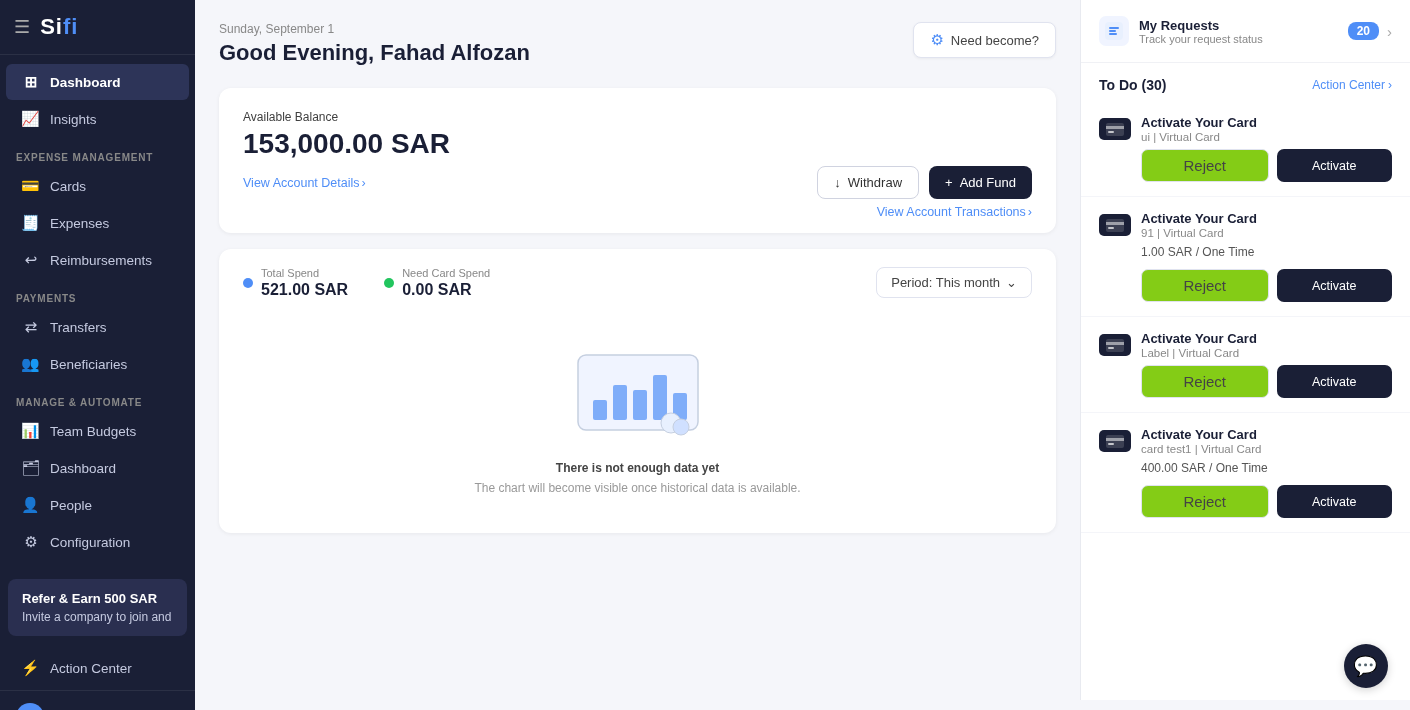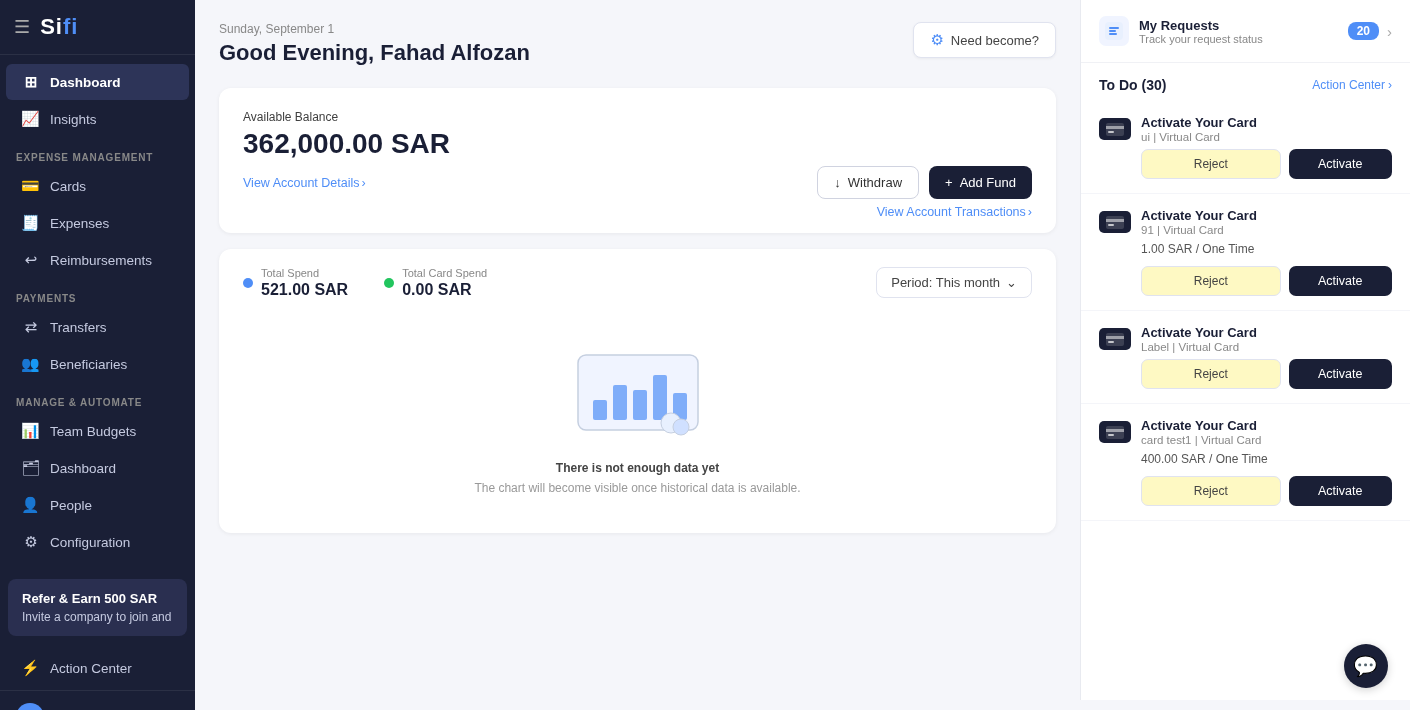--- a/index.html
+++ b/index.html
@@ -254,23 +254,23 @@
       border-radius: 5px;
       display: flex; align-items: center; justify-content: center;
       font-size: 11px; color: #fff;
     }
     .card-action-info {}
     .card-action-title { font-size: 13px; font-weight: 600; color: #1a1f36; }
     .card-action-subtitle { font-size: 11.5px; color: #888; margin-top: 1px; }
     .card-action-amount { font-size: 12px; color: #555; margin: 4px 0 10px 42px; }
     .card-action-buttons { display: flex; gap: 8px; margin-left: 42px; }
     .btn-reject {
-      flex: 1; padding: 7px 17px;
-      background: #fef9c3; border: 1.5px solid #e0e3ef;
-      border-radius: 7px; font-size: 12px; color: #444;
+      flex: 1; padding: 7px 5px;
+      background: #84cc16; border: 1.5px solid #e0e3ef;
+      border-radius: 7px; font-size: 15px; color: #444;
       cursor: pointer; text-align: center;
     }
     .btn-activate {
       flex: 1; padding: 7px 0;
       background: #1a1f36; border: none;
       border-radius: 7px; font-size: 12.5px; color: #fff;
       cursor: pointer; text-align: center;
     }
 
     
@@ -381,21 +381,21 @@
       <div class="greeting-name">Good Evening, Fahad Alfozan</div>
     </div>
     <button class="support-btn">
       <span class="support-icon">⚙</span>
       <span>Need become?</span>
     </button>
   </div>
 
   <div class="balance-card">
     <div class="balance-label">Available Balance</div>
-    <div class="balance-amount">362,000.00 SAR</div>
+    <div class="balance-amount">153,000.00 SAR</div>
     <div class="balance-actions-row">
       <a class="view-link">
         <span>View Account Details</span>
         <span>›</span>
       </a>
       <div class="balance-btns">
         <button class="btn-withdraw">
           <span>↓</span>
           <span>Withdraw</span>
         </button>
@@ -417,21 +417,21 @@
         <div class="spend-item">
           <span class="dot dot-blue"></span>
           <div class="spend-item-text">
             <div class="spend-item-label">Total Spend</div>
             <div class="spend-item-value">521.00 SAR</div>
           </div>
         </div>
         <div class="spend-item">
           <span class="dot dot-green"></span>
           <div class="spend-item-text">
-            <div class="spend-item-label">Total Card Spend</div>
+            <div class="spend-item-label">Need Card Spend</div>
             <div class="spend-item-value">0.00 SAR</div>
           </div>
         </div>
       </div>
       <button class="period-btn">
         <span>Period: This month</span>
         <span>⌄</span>
       </button>
     </div>
 

